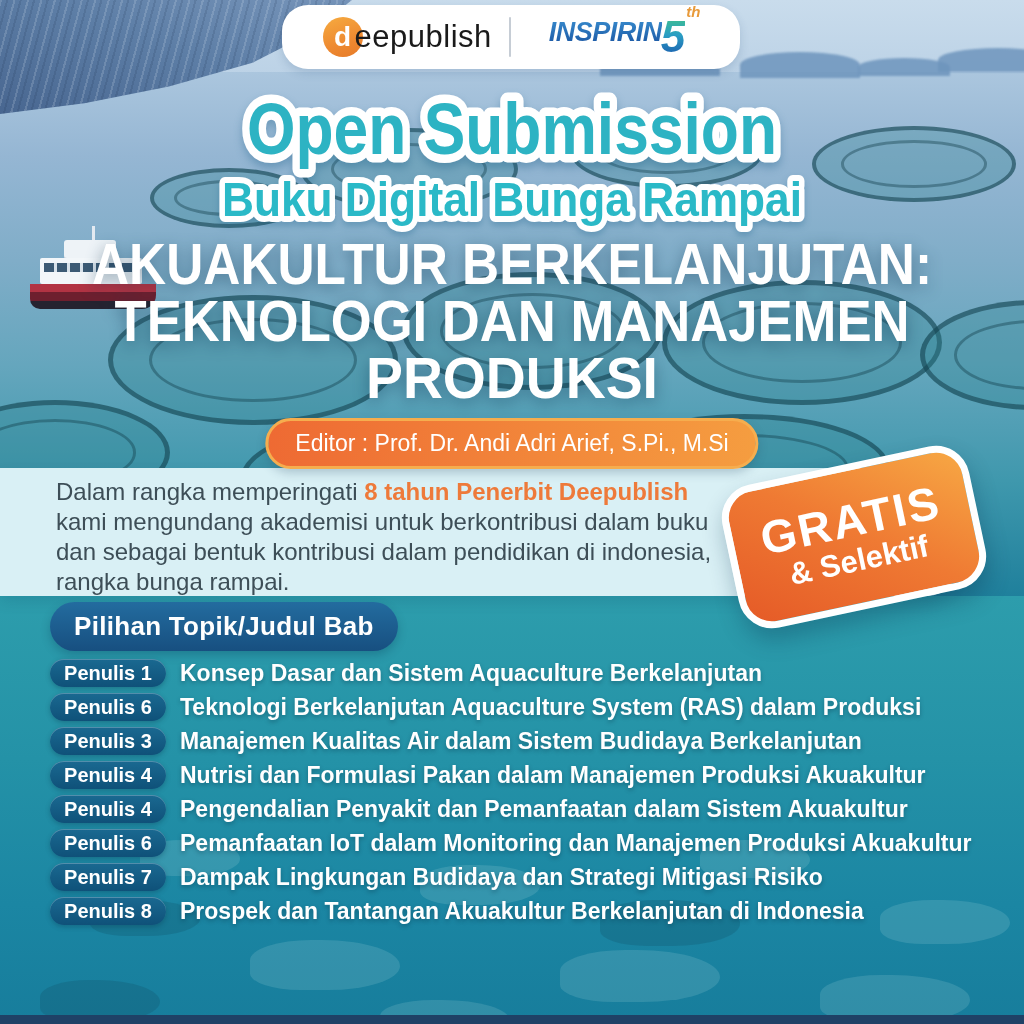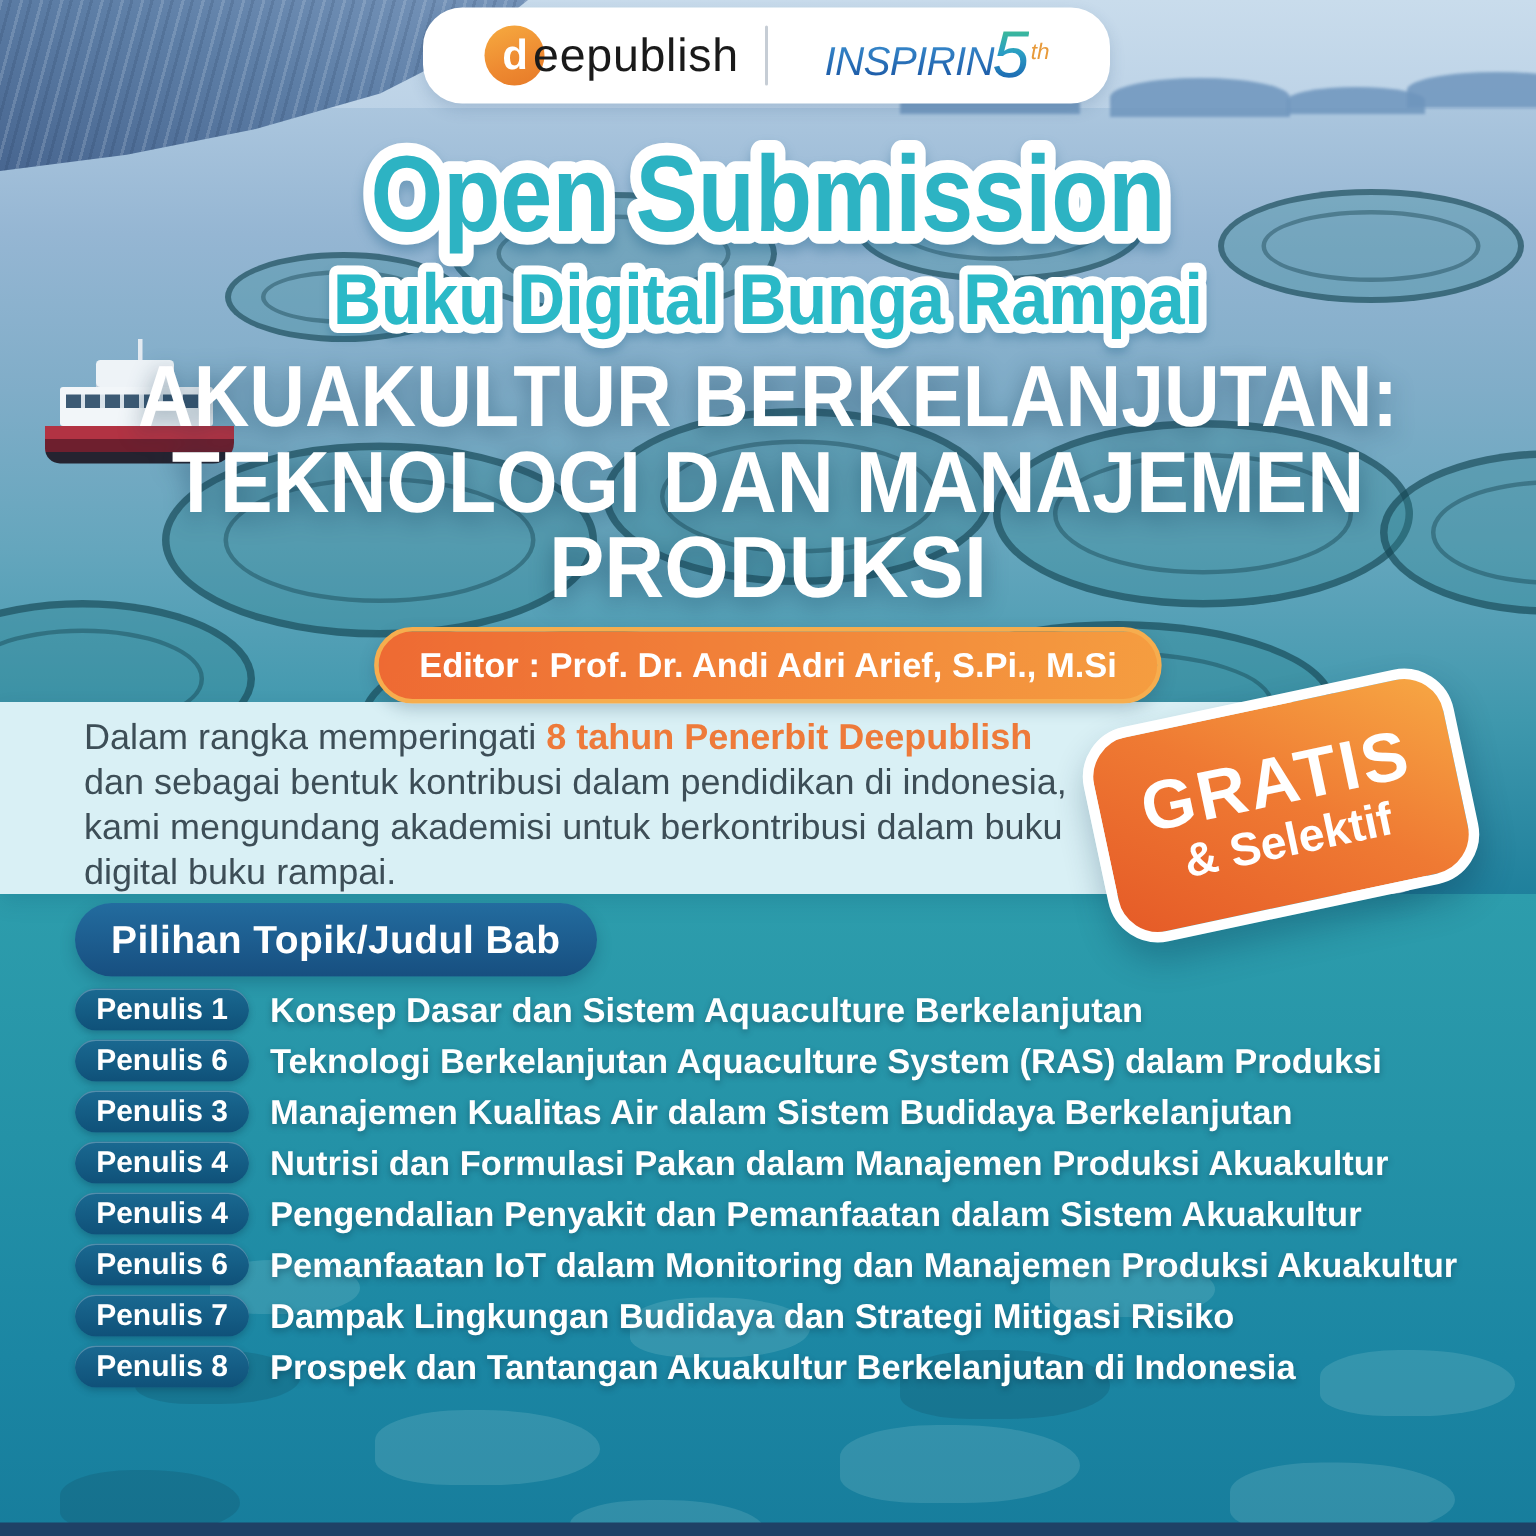--- a/index.html
+++ b/index.html
@@ -47,41 +47,41 @@
   
   .header-pill{position:absolute;left:282px;top:5px;width:458px;height:64px;background:#ffffff;
     border-radius:26px;display:flex;align-items:center;justify-content:center;gap:17px;
     box-shadow:0 4px 10px rgba(40,80,120,.18);z-index:8;}
   .dp-logo{display:flex;align-items:center;gap:2px;}
   .dp-circle{width:40px;height:40px;border-radius:50%;
     background:linear-gradient(160deg,#f6ab40 0%,#ee8a31 60%,#e67a28 100%);
     color:#fff;font-weight:700;font-size:28px;display:flex;align-items:center;justify-content:center;}
   .dp-word{font-size:31px;font-weight:400;color:#1a1a1a;letter-spacing:.5px;margin-left:-10px;}
   .logo-divider{width:2px;height:40px;background:#c6cdd5;border-radius:2px;}
-  .insp{display:flex;align-items:flex-end;font-style:italic;font-weight:400;margin-left:21px;}
+  .insp{display:flex;align-items:flex-start;font-style:italic;font-weight:700;margin-left:21px;}
   .insp-text{font-size:27px;letter-spacing:-.5px;
     background:linear-gradient(180deg,#3a8fd0,#17509e);-webkit-background-clip:text;background-clip:text;color:transparent;}
   .insp-num{font-size:44px;line-height:40px;margin-left:-1px;
     background:linear-gradient(180deg,#3fbf8f 0%,#2a9ec4 45%,#1a5cae 100%);-webkit-background-clip:text;background-clip:text;color:transparent;}
   .insp-th{font-size:15px;color:#e89a3a;position:relative;top:-14px;left:1px;}
   
   .kicker-svg{position:absolute;left:0;top:84px;z-index:7;
     filter:drop-shadow(0 5px 4px rgba(25,95,135,.35));}
   .kicker-svg text{font-family:"Liberation Sans",sans-serif;font-weight:800;
     fill:#2db3c3;stroke:#ffffff;stroke-width:17px;stroke-linejoin:round;paint-order:stroke fill;}
   .subkicker-svg{position:absolute;left:0;top:168px;z-index:7;
     filter:drop-shadow(0 4px 3px rgba(25,95,135,.3));}
   .subkicker-svg text{font-family:"Liberation Sans",sans-serif;font-weight:800;
     fill:#2ab9c7;stroke:#ffffff;stroke-width:12px;stroke-linejoin:round;paint-order:stroke fill;}
   .title-svg{position:absolute;left:0;top:232px;z-index:7;
     filter:drop-shadow(0 4px 8px rgba(8,48,78,.45));}
   .title-svg text{font-family:"Liberation Sans",sans-serif;font-weight:800;fill:#ffffff;letter-spacing:0;}
   .editor-badge{position:absolute;left:50%;top:418px;transform:translateX(-50%);z-index:7;
     background:linear-gradient(90deg,#ee6a33,#f59d40);border:3px solid #f6ad4e;border-radius:999px;
-    color:#fff;font-weight:700;font-size:23px;padding:9px 27px;white-space:nowrap;
+    color:#fff;font-weight:400;font-size:23px;padding:9px 27px;white-space:nowrap;
     box-shadow:0 4px 10px rgba(40,70,100,.25);}
   
   .panel{position:absolute;left:0;top:468px;width:956px;height:128px;background:#d9f0f5;
     border-radius:0 28px 28px 0;z-index:5;box-shadow:0 6px 14px rgba(10,60,90,.14);}
   .intro{position:absolute;left:56px;top:477px;z-index:6;color:#3d4e57;
     font-size:24px;line-height:30px;font-weight:500;}
   .intro .line{white-space:nowrap;}
   .intro .hl{color:#ee7a3a;font-weight:700;}
   
   .promo{position:absolute;left:728px;top:464px;width:238px;height:132px;z-index:6;
@@ -177,23 +177,23 @@
     <text x="512" y="52" text-anchor="middle" font-size="58" textLength="840" lengthAdjust="spacingAndGlyphs">AKUAKULTUR BERKELANJUTAN:</text>
     <text x="512" y="109" text-anchor="middle" font-size="58" textLength="795" lengthAdjust="spacingAndGlyphs">TEKNOLOGI DAN MANAJEMEN</text>
     <text x="512" y="166" text-anchor="middle" font-size="58" textLength="292" lengthAdjust="spacingAndGlyphs">PRODUKSI</text>
   </svg>
 
   <div class="editor-badge">Editor : Prof. Dr. Andi Adri Arief, S.Pi., M.Si</div>
 
   <div class="panel"></div>
   <div class="intro">
     <div class="line"><span>Dalam rangka memperingati </span><span class="hl">8 tahun Penerbit Deepublish</span></div>
+    <div class="line">kami mengundang akademisi untuk berkontribusi dalam buku</div>
     <div class="line">dan sebagai bentuk kontribusi dalam pendidikan di indonesia,</div>
-    <div class="line">kami mengundang akademisi untuk berkontribusi dalam buku</div>
-    <div class="line">digital buku rampai.</div>
+    <div class="line">rangka bunga rampai.</div>
   </div>
 
   <div class="promo">
     <div class="promo-line1">GRATIS</div>
     <div class="promo-line2">&amp; Selektif</div>
   </div>
 
   <div class="topics-heading">Pilihan Topik/Judul Bab</div>
   <div class="topics-list">
   <div class="topic-row">

